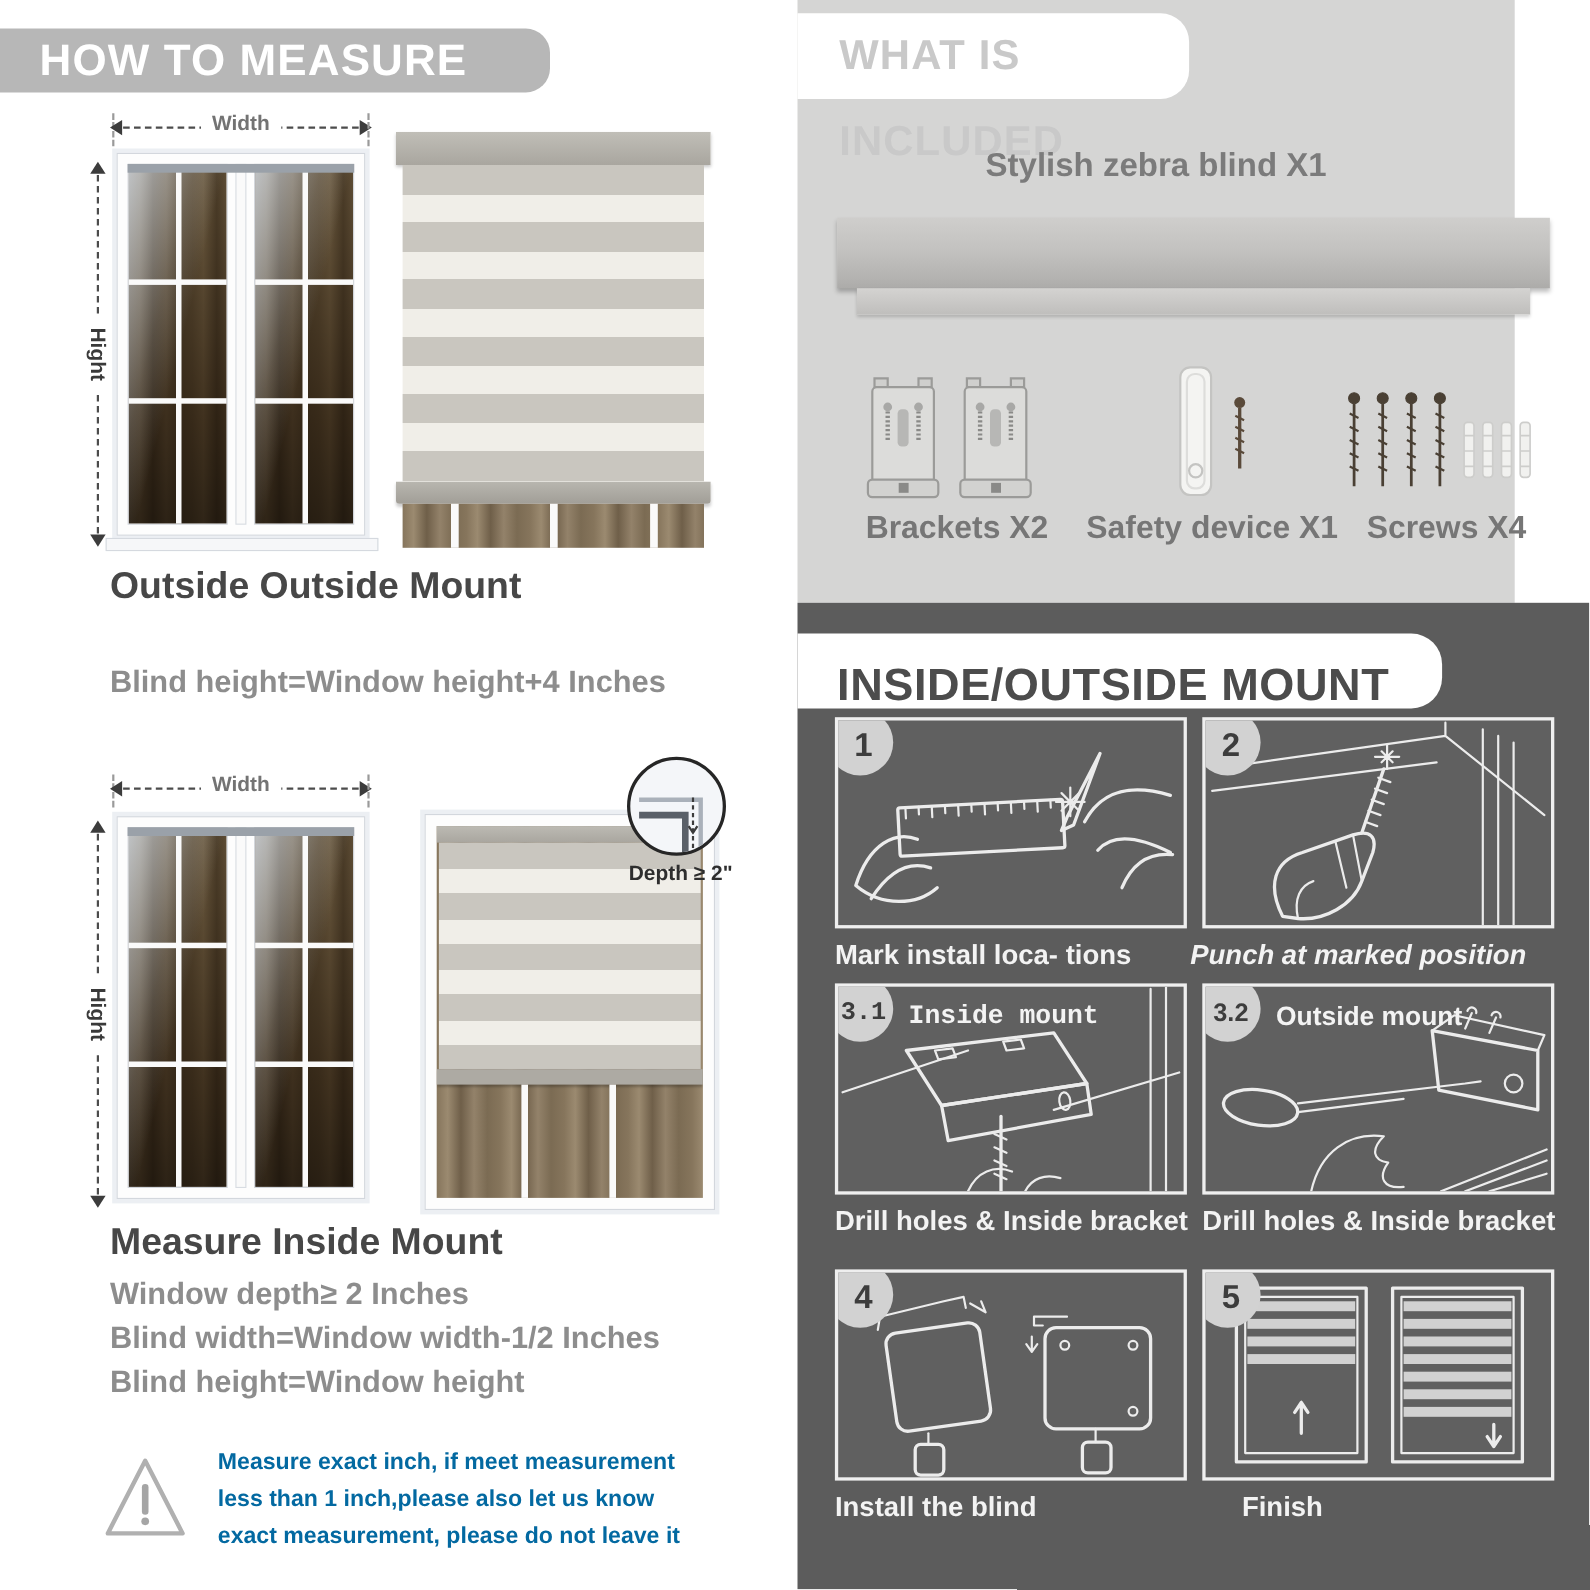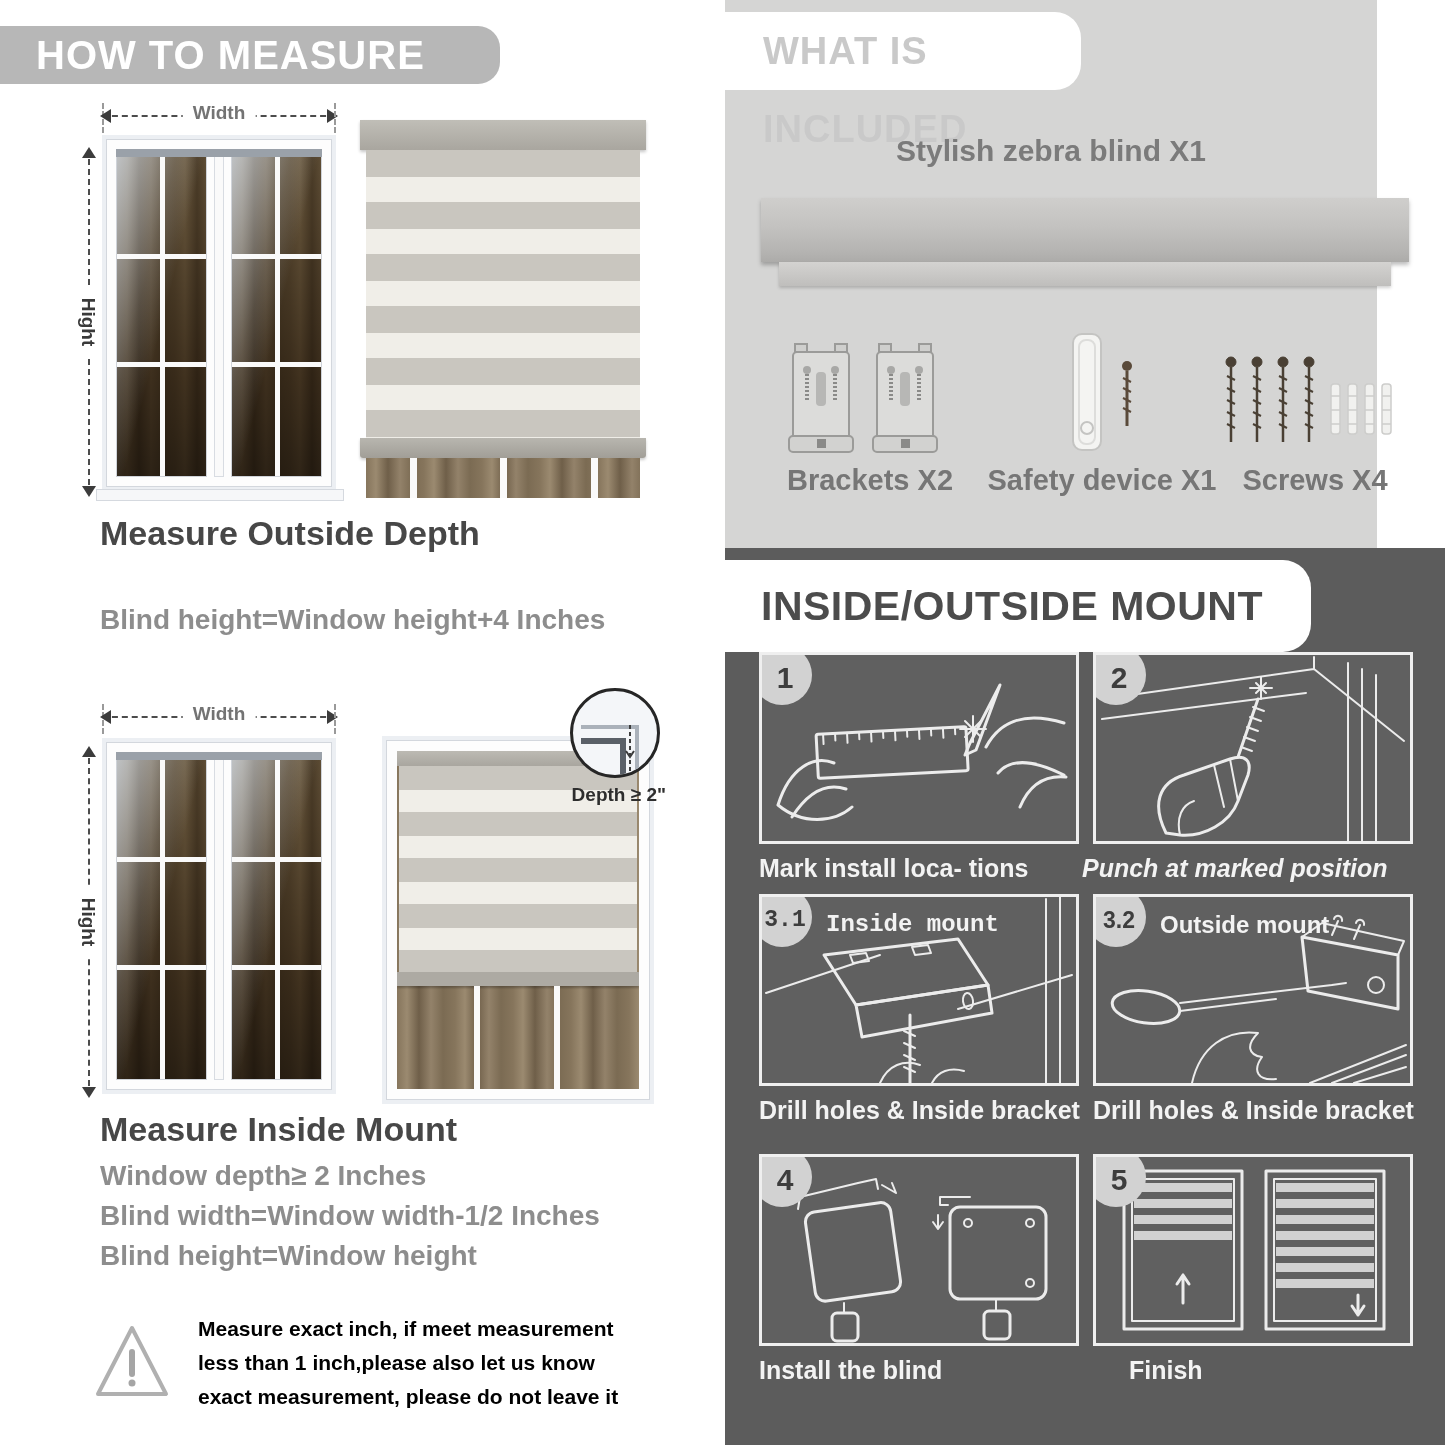--- a/index.html
+++ b/index.html
@@ -69,41 +69,41 @@
   .b2valance{position:absolute;left:0;right:0;top:0;height:15px;background:linear-gradient(180deg,#bcbab3,#a9a69f);z-index:2;}
   .b2shade{position:absolute;left:2px;right:2px;top:15px;height:206px;
            background:repeating-linear-gradient(180deg,#c9c6bf 0 24px,#f0eee8 24px 46px);}
   .b2rail{position:absolute;left:0;right:0;top:221px;height:14px;background:#adaaa3;box-shadow:0 2px 2px rgba(0,0,0,.25);}
   .b2post{position:absolute;top:235px;bottom:0;width:6px;background:#fafafa;}
   .magnifier{position:absolute;width:84px;height:84px;border-radius:50%;border:3px solid #262626;
              background:#f4f6f9;overflow:hidden;z-index:3;}
   .depthlbl{position:absolute;font-size:19px;font-weight:bold;color:#2e2e2e;text-align:right;}
 
   .warning{position:absolute;left:92px;top:1312px;width:560px;display:flex;gap:26px;}
-  .warntext{margin:0;font-size:21px;font-weight:bold;color:#000000;line-height:1.62;width:440px;}
+  .warntext{margin:0;font-size:21px;font-weight:bold;color:#0369a1;line-height:1.62;width:440px;}
 
   
   .right-half{position:absolute;left:725px;top:0;width:720px;height:1445px;}
   .included-panel{position:absolute;left:0;top:0;width:652px;height:548px;background:#d5d5d4;}
   .chip{position:absolute;background:#ffffff;}
   .chip-light{left:0;top:12px;width:356px;height:78px;border-radius:0 26px 26px 0;}
   .chip-light span{display:block;line-height:78px;padding-left:38px;font-size:38px;font-weight:bold;
                    color:#c9c9c9;letter-spacing:1px;}
   .product{position:absolute;left:0;top:134px;width:100%;text-align:center;
            font-size:30px;font-weight:bold;color:#7b7b7b;}
   .hr-main{position:absolute;left:36px;top:198px;width:648px;height:64px;
            background:linear-gradient(180deg,#cfcecc 0%,#c3c2c0 45%,#b4b3b1 85%,#acabA9 100%);
            box-shadow:0 3px 4px rgba(0,0,0,.25);}
   .hr-sub{position:absolute;left:54px;top:262px;width:612px;height:24px;
           background:linear-gradient(180deg,#d4d3d1,#bfbebc);box-shadow:0 2px 3px rgba(0,0,0,.18);}
   .grp{position:absolute;display:flex;gap:16px;align-items:flex-end;}
   .item-label{position:absolute;top:464px;text-align:center;font-size:29px;font-weight:bold;color:#767676;}
 
   .mount-panel{position:absolute;left:0;top:548px;width:720px;height:897px;background:#5c5c5c;}
-  .chip-dark{left:0;top:12px;width:586px;height:92px;border-radius:0 28px 28px 0;}
+  .chip-dark{left:0;top:28px;width:586px;height:68px;border-radius:0 28px 28px 0;}
   .chip-dark span{display:block;line-height:92px;padding-left:36px;font-size:41px;font-weight:bold;
                   color:#4c4c4c;letter-spacing:0.5px;}
   .tile{position:absolute;width:320px;height:192px;border:3px solid #efefef;background:#606060;
         overflow:hidden;box-sizing:border-box;}
   .badge{position:absolute;top:-10px;left:-10px;width:60px;height:60px;border-radius:50%;background:#d2d2d2;
          color:#3d3d3d;font-weight:bold;font-size:30px;display:flex;align-items:center;justify-content:center;
          padding:6px 0 0 6px;box-sizing:border-box;}
   .badge.small{font-size:23px;}
   .innerlbl{position:absolute;top:14px;left:64px;font-size:24px;font-weight:bold;color:#f3f3f3;}
   .cap{position:absolute;width:330px;font-size:25px;font-weight:bold;color:#f3f3f3;}
@@ -158,21 +158,21 @@
       <div class="valance"></div>
       <div class="shade"></div>
       <div class="rail"></div>
       <div class="under">
         <div class="upost" style="left:16%;"></div>
         <div class="upost" style="left:49%;"></div>
         <div class="upost" style="left:82%;"></div>
       </div>
     </div>
 
-    <h2 class="sec-title" style="left:100px;top:514px;">Measure Outside Depth</h2>
+    <h2 class="sec-title" style="left:100px;top:514px;">Outside Outside Mount</h2>
     <p class="formula" style="left:100px;top:604px;">Blind height=Window height+4 Inches</p>
 
     <div class="winfig" style="left:62px;top:698px;width:280px;height:400px;">
       <div class="harrow" style="left:40px;top:18px;width:234px;">
         <span class="endtick l"></span>
         <span class="ah ah-l"></span>
         <span class="hlabel">Width</span>
         <span class="ah ah-r"></span>
         <span class="endtick r"></span>
       </div>

